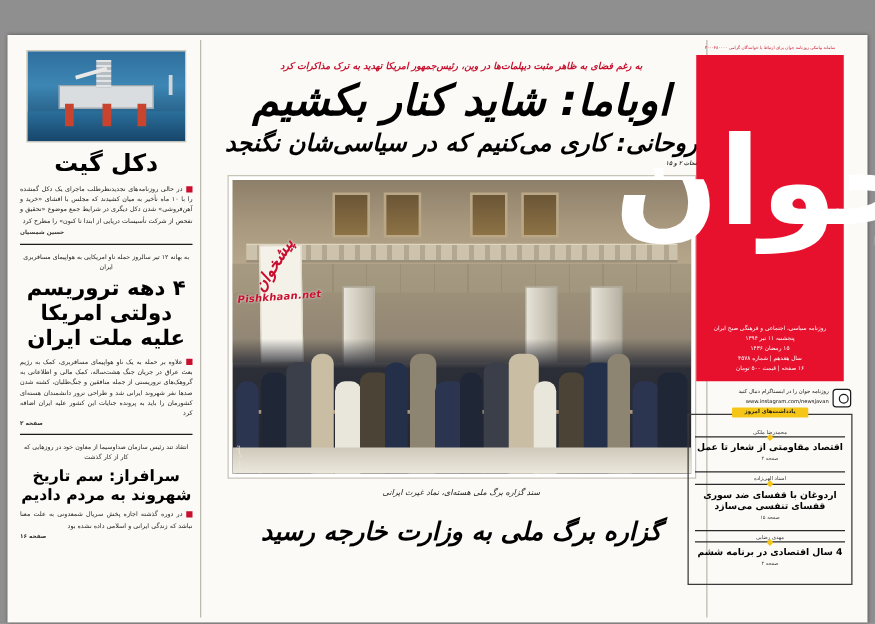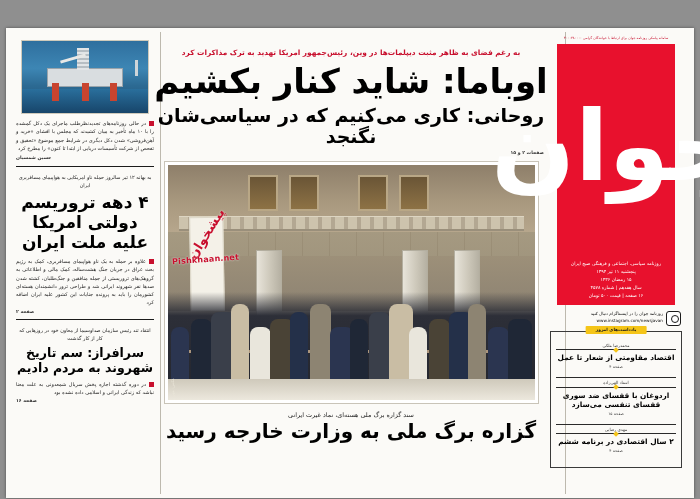--- a/index.html
+++ b/index.html
@@ -110,22 +110,22 @@
   .vrule {
     position: absolute; top: 4px; width: 0;
     border-left: 1px solid #bdb9ae; height: 462px;
   }
   .vrule.a { left: 154px; }
   .vrule.b { left: 559px; }
 
   
   .center {
     position: absolute;
-    left: 146px; top: 6px;
-    width: 398px; height: 458px;
+    left: 164px; top: 6px;
+    width: 398px; height: 458px; font-style: italic;
   }
 
   .kicker-red {
     color: #c8102e; font-size: 7.4px; font-weight: bold;
     text-align: center; line-height: 1.4; padding: 14px 4px 0;
     direction: rtl;
   }
 
   .main-head {
     font-size: 34px; font-weight: bold; letter-spacing: -.5px;
@@ -221,21 +221,21 @@
     font-size:4px; color:#e9e4d8; writing-mode: vertical-rl;
     transform: rotate(180deg); direction:rtl;
   }
 
   .cap-kicker {
     font-size: 6.4px; color:#222; text-align:center; margin-top: 7px;
     direction: rtl;
   }
   .cap-head {
     font-size: 20px; font-weight: bold; text-align:center;
-    margin-top: 0; color:#000; direction: rtl;
+    margin-top: 15px; color:#000; direction: rtl;
   }
 
   
   .right {
     position: absolute;
     right: 8px; top: 6px;
     width: 140px; height: 458px;
   }
   .topstrip {
     font-size: 3.4px; color:#c8102e; text-align:center;
@@ -329,20 +329,21 @@
         <div class="rig-sea"></div>
         <div class="rig-body"></div>
         <div class="rig-tower"></div>
         <div class="rig-crane"></div>
         <div class="rig-flare"></div>
         <div class="rig-leg l"></div>
         <div class="rig-leg m"></div>
         <div class="rig-leg r"></div>
       </div>
 
+      <div class="lead-title">دکل گیت</div>
 
       <div class="body-txt">
         <span class="sq"></span><span>در حالی روزنامه‌های تجدیدنظرطلب ماجرای یک دکل گمشده را با ۱۰ ماه تأخیر به میان کشیدند که مجلس با افشای «خرید و آهن‌فروشی» شدن دکل دیگری در شرایط جمع موضوع «تحقیق و تفحص از شرکت تأسیسات دریایی از ابتدا تا کنون» را مطرح کرد</span>
       </div>
       <div class="byline">حسین شمسیان</div>
 
       <div class="hline" style="margin-top:6px"></div>
 
       <div class="kicker-sm">به بهانه ۱۲ تیر سالروز حمله ناو امریکایی به هواپیمای مسافربری ایران</div>
       <div class="head2">۴ دهه تروریسم دولتی امریکا علیه ملت ایران</div>
@@ -458,20 +459,20 @@
         <div class="note">
           <div class="note-author">استاد الهی‌زاده</div>
           <div class="note-rule"></div>
           <div class="note-title">اردوغان با قفسای ضد سوری قفسای تنفسی می‌سازد</div>
           <div class="note-page">صفحه ۱۵</div>
         </div>
 
         <div class="note">
           <div class="note-author">مهدی رضایی</div>
           <div class="note-rule"></div>
-          <div class="note-title">۲ سال اقتصادی در برنامه ششم</div>
+          <div class="note-title">4 سال اقتصادی در برنامه ششم</div>
           <div class="note-page">صفحه ۴</div>
         </div>
       </div>
 
     </div>
   </div>
 </div>
 
 </body></html>

